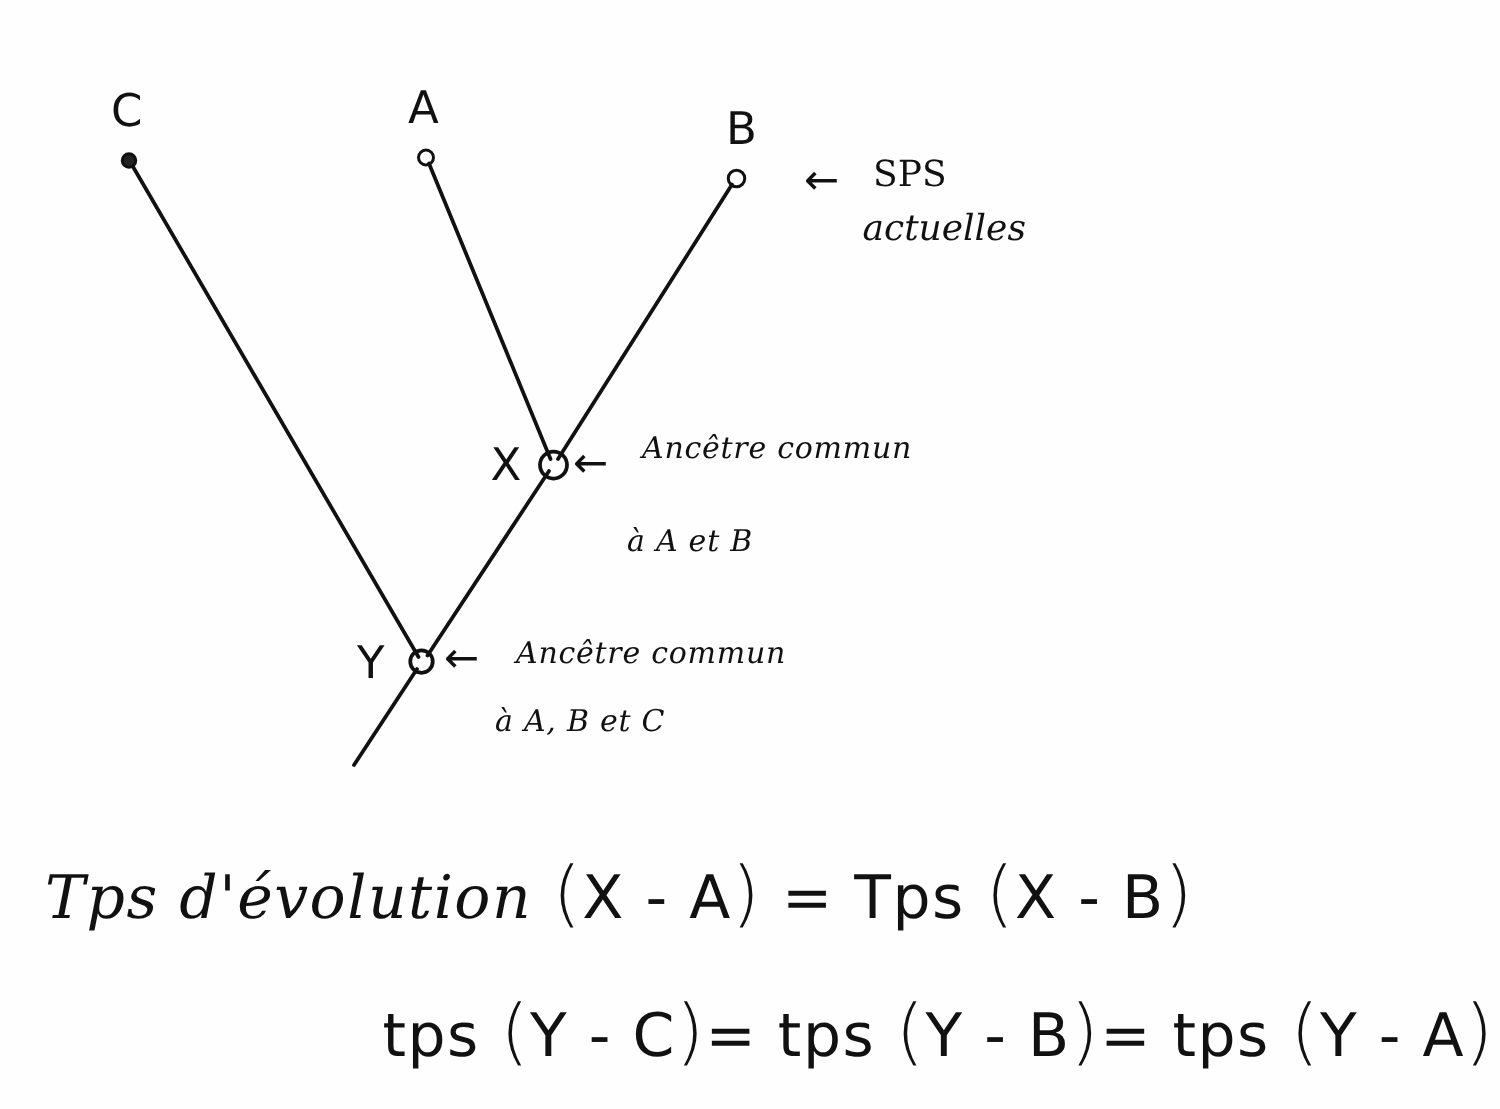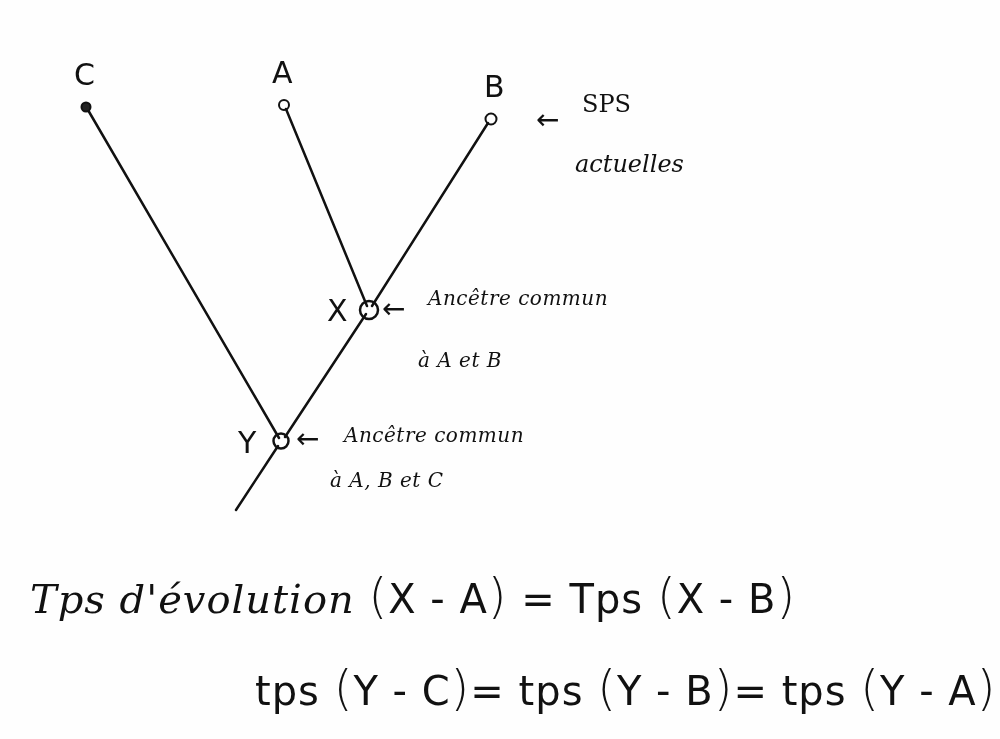--- a/index.html
+++ b/index.html
@@ -86,22 +86,22 @@
 
     <circle cx="369" cy="310" r="9" fill="none" stroke="#111" stroke-width="2.5"></circle>
     <circle cx="281" cy="441" r="7.5" fill="none" stroke="#111" stroke-width="2.5"></circle>
   </svg>
 
   <div class="hand leaf-label" style="left:74px; top:60px;">C</div>
   <div class="hand leaf-label" style="left:272px; top:58px;">A</div>
   <div class="hand leaf-label" style="left:484px; top:72px;">B</div>
 
   <div class="hand arrow" style="left:536px; top:106px;">←</div>
-  <div class="hand note-small" style="left:582px; top:92px; font-style:normal;">SPS</div>
-  <div class="hand note-small" style="left:575px; top:152px;">actuelles</div>
+  <div class="hand note-small" style="left:582px; top:104px; font-style:normal;">SPS</div>
+  <div class="hand note-small" style="left:575px; top:140px;">actuelles</div>
 
   <div class="hand node-label" style="left:327px; top:296px;">X</div>
   <div class="hand arrow" style="left:382px; top:295px;">←</div>
   <div class="hand note" style="left:428px; top:288px;">Ancêtre commun</div>
   <div class="hand note" style="left:418px; top:350px;">à A et B</div>
 
   <div class="hand node-label" style="left:238px; top:428px;">Y</div>
   <div class="hand arrow" style="left:296px; top:425px;">←</div>
   <div class="hand note" style="left:344px; top:425px;">Ancêtre commun</div>
   <div class="hand note" style="left:330px; top:470px;">à A, B et C</div>

